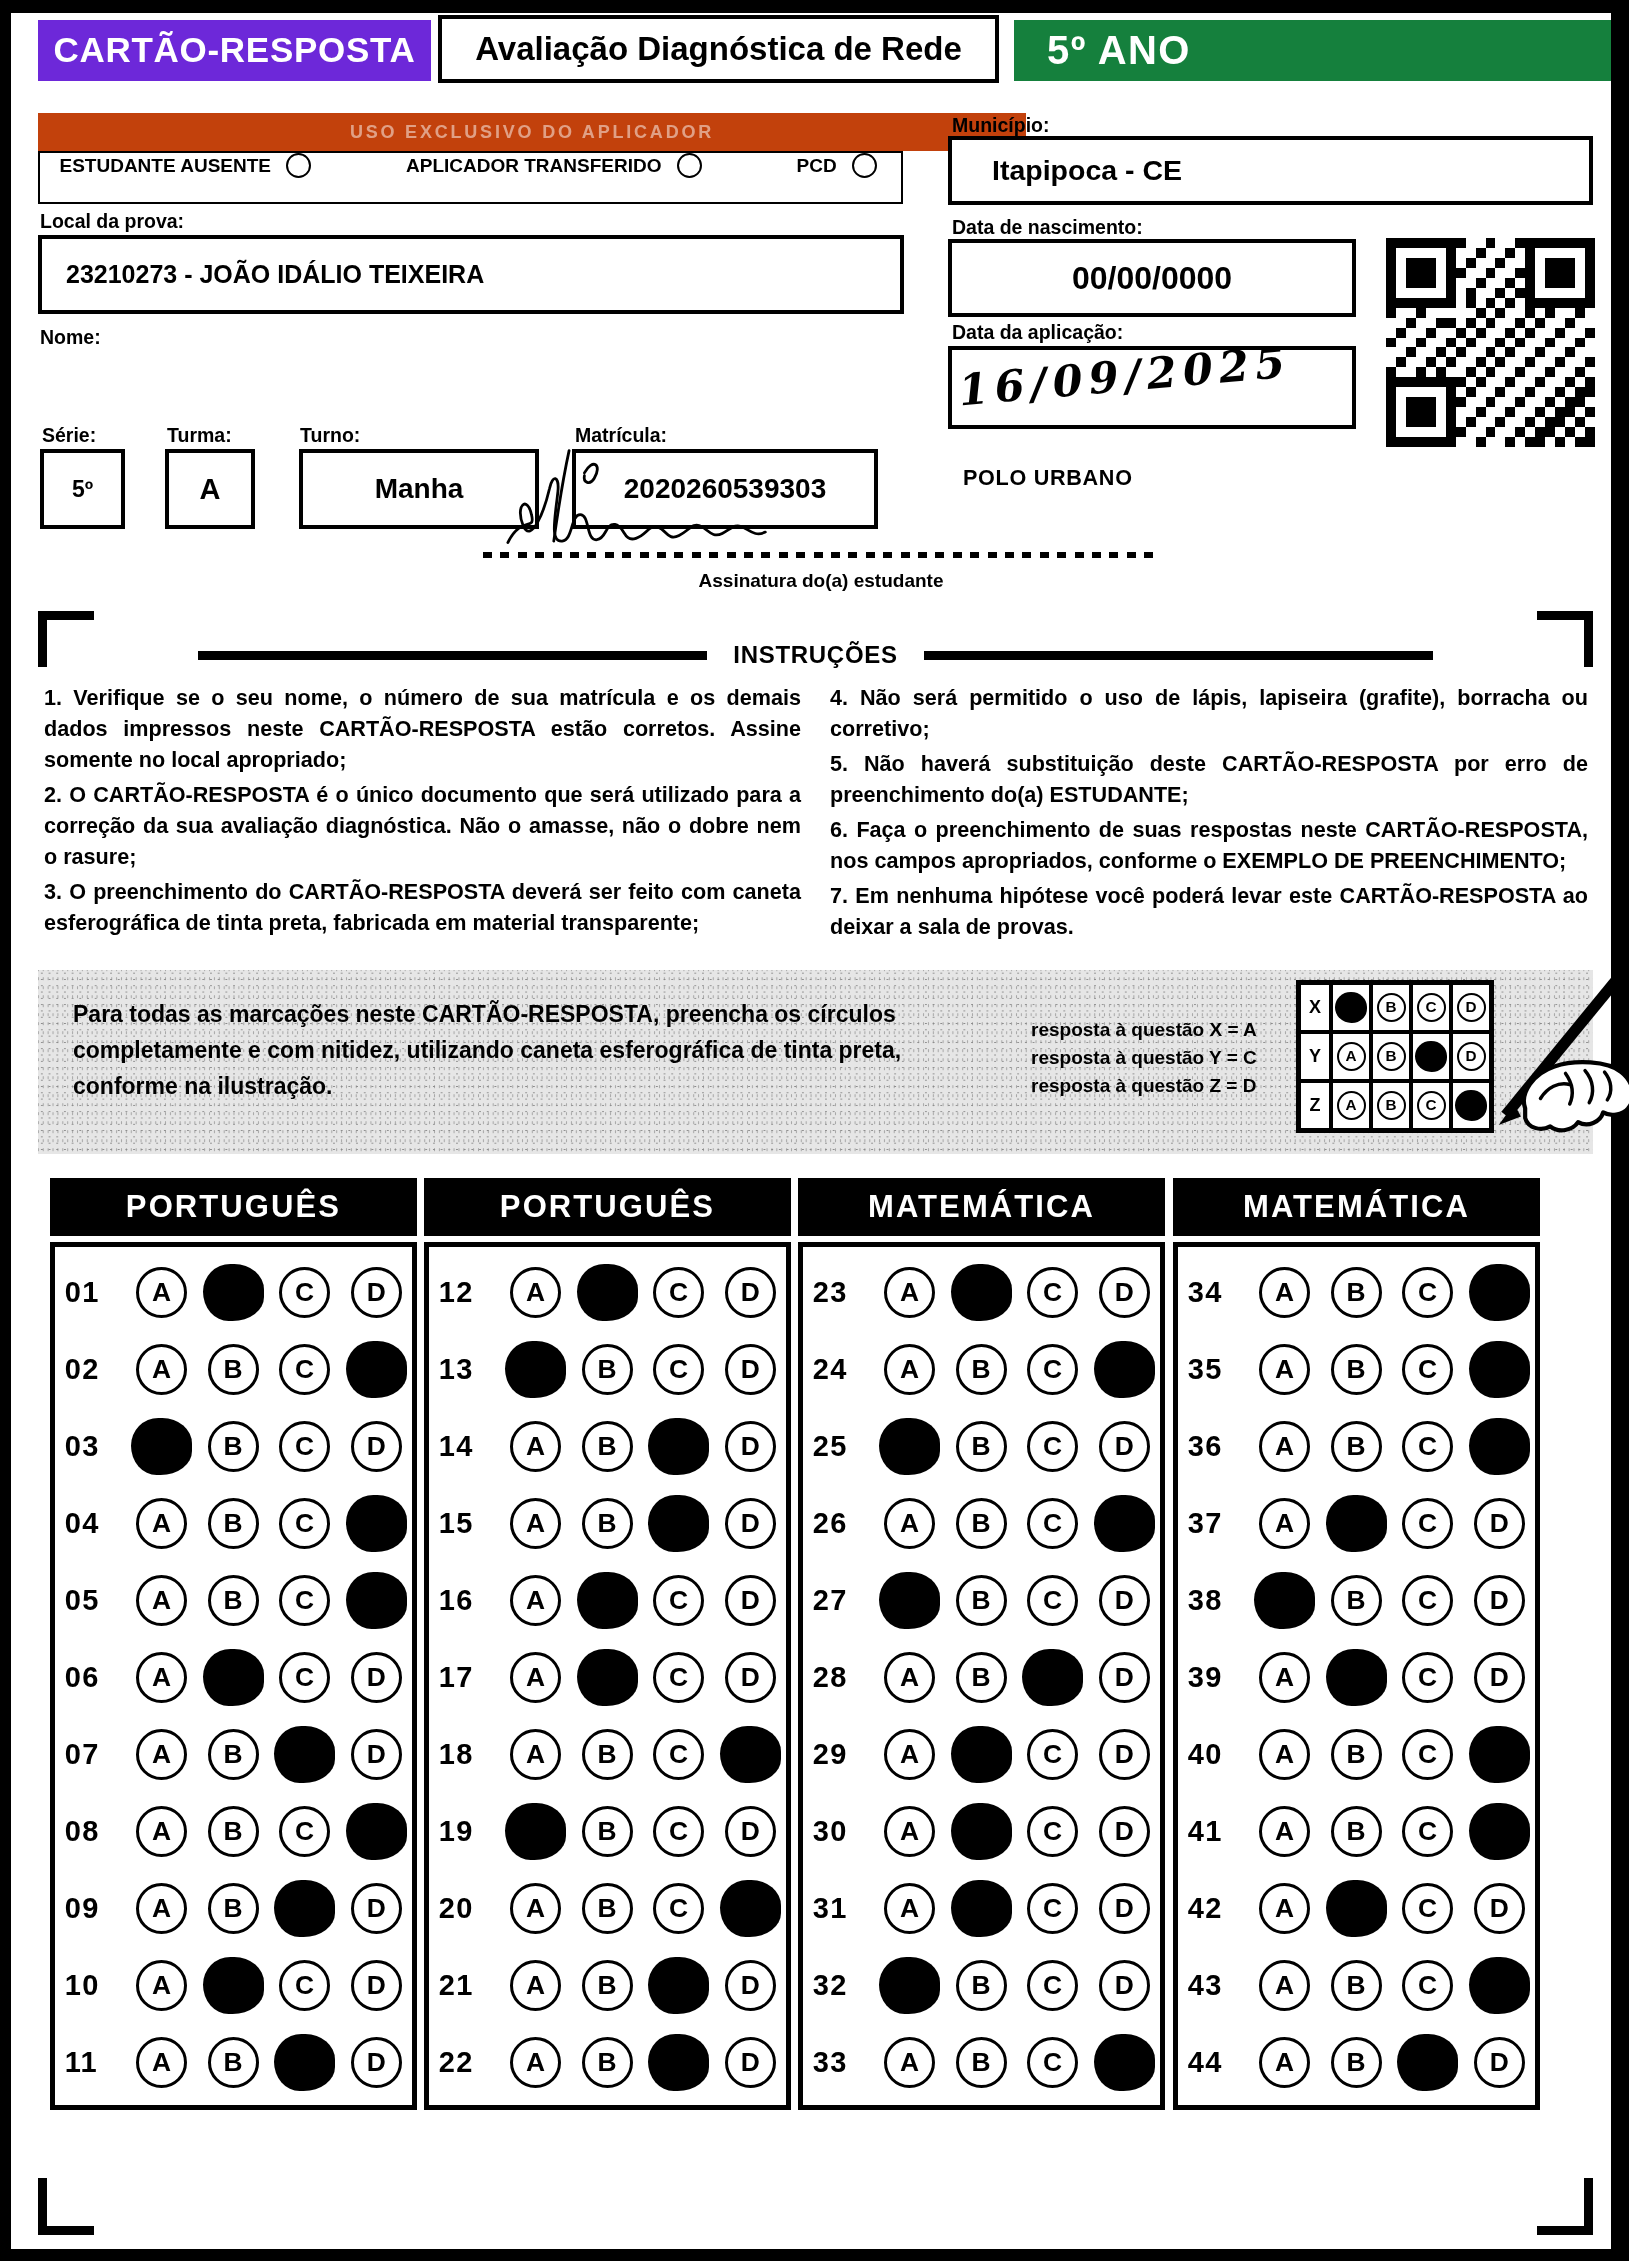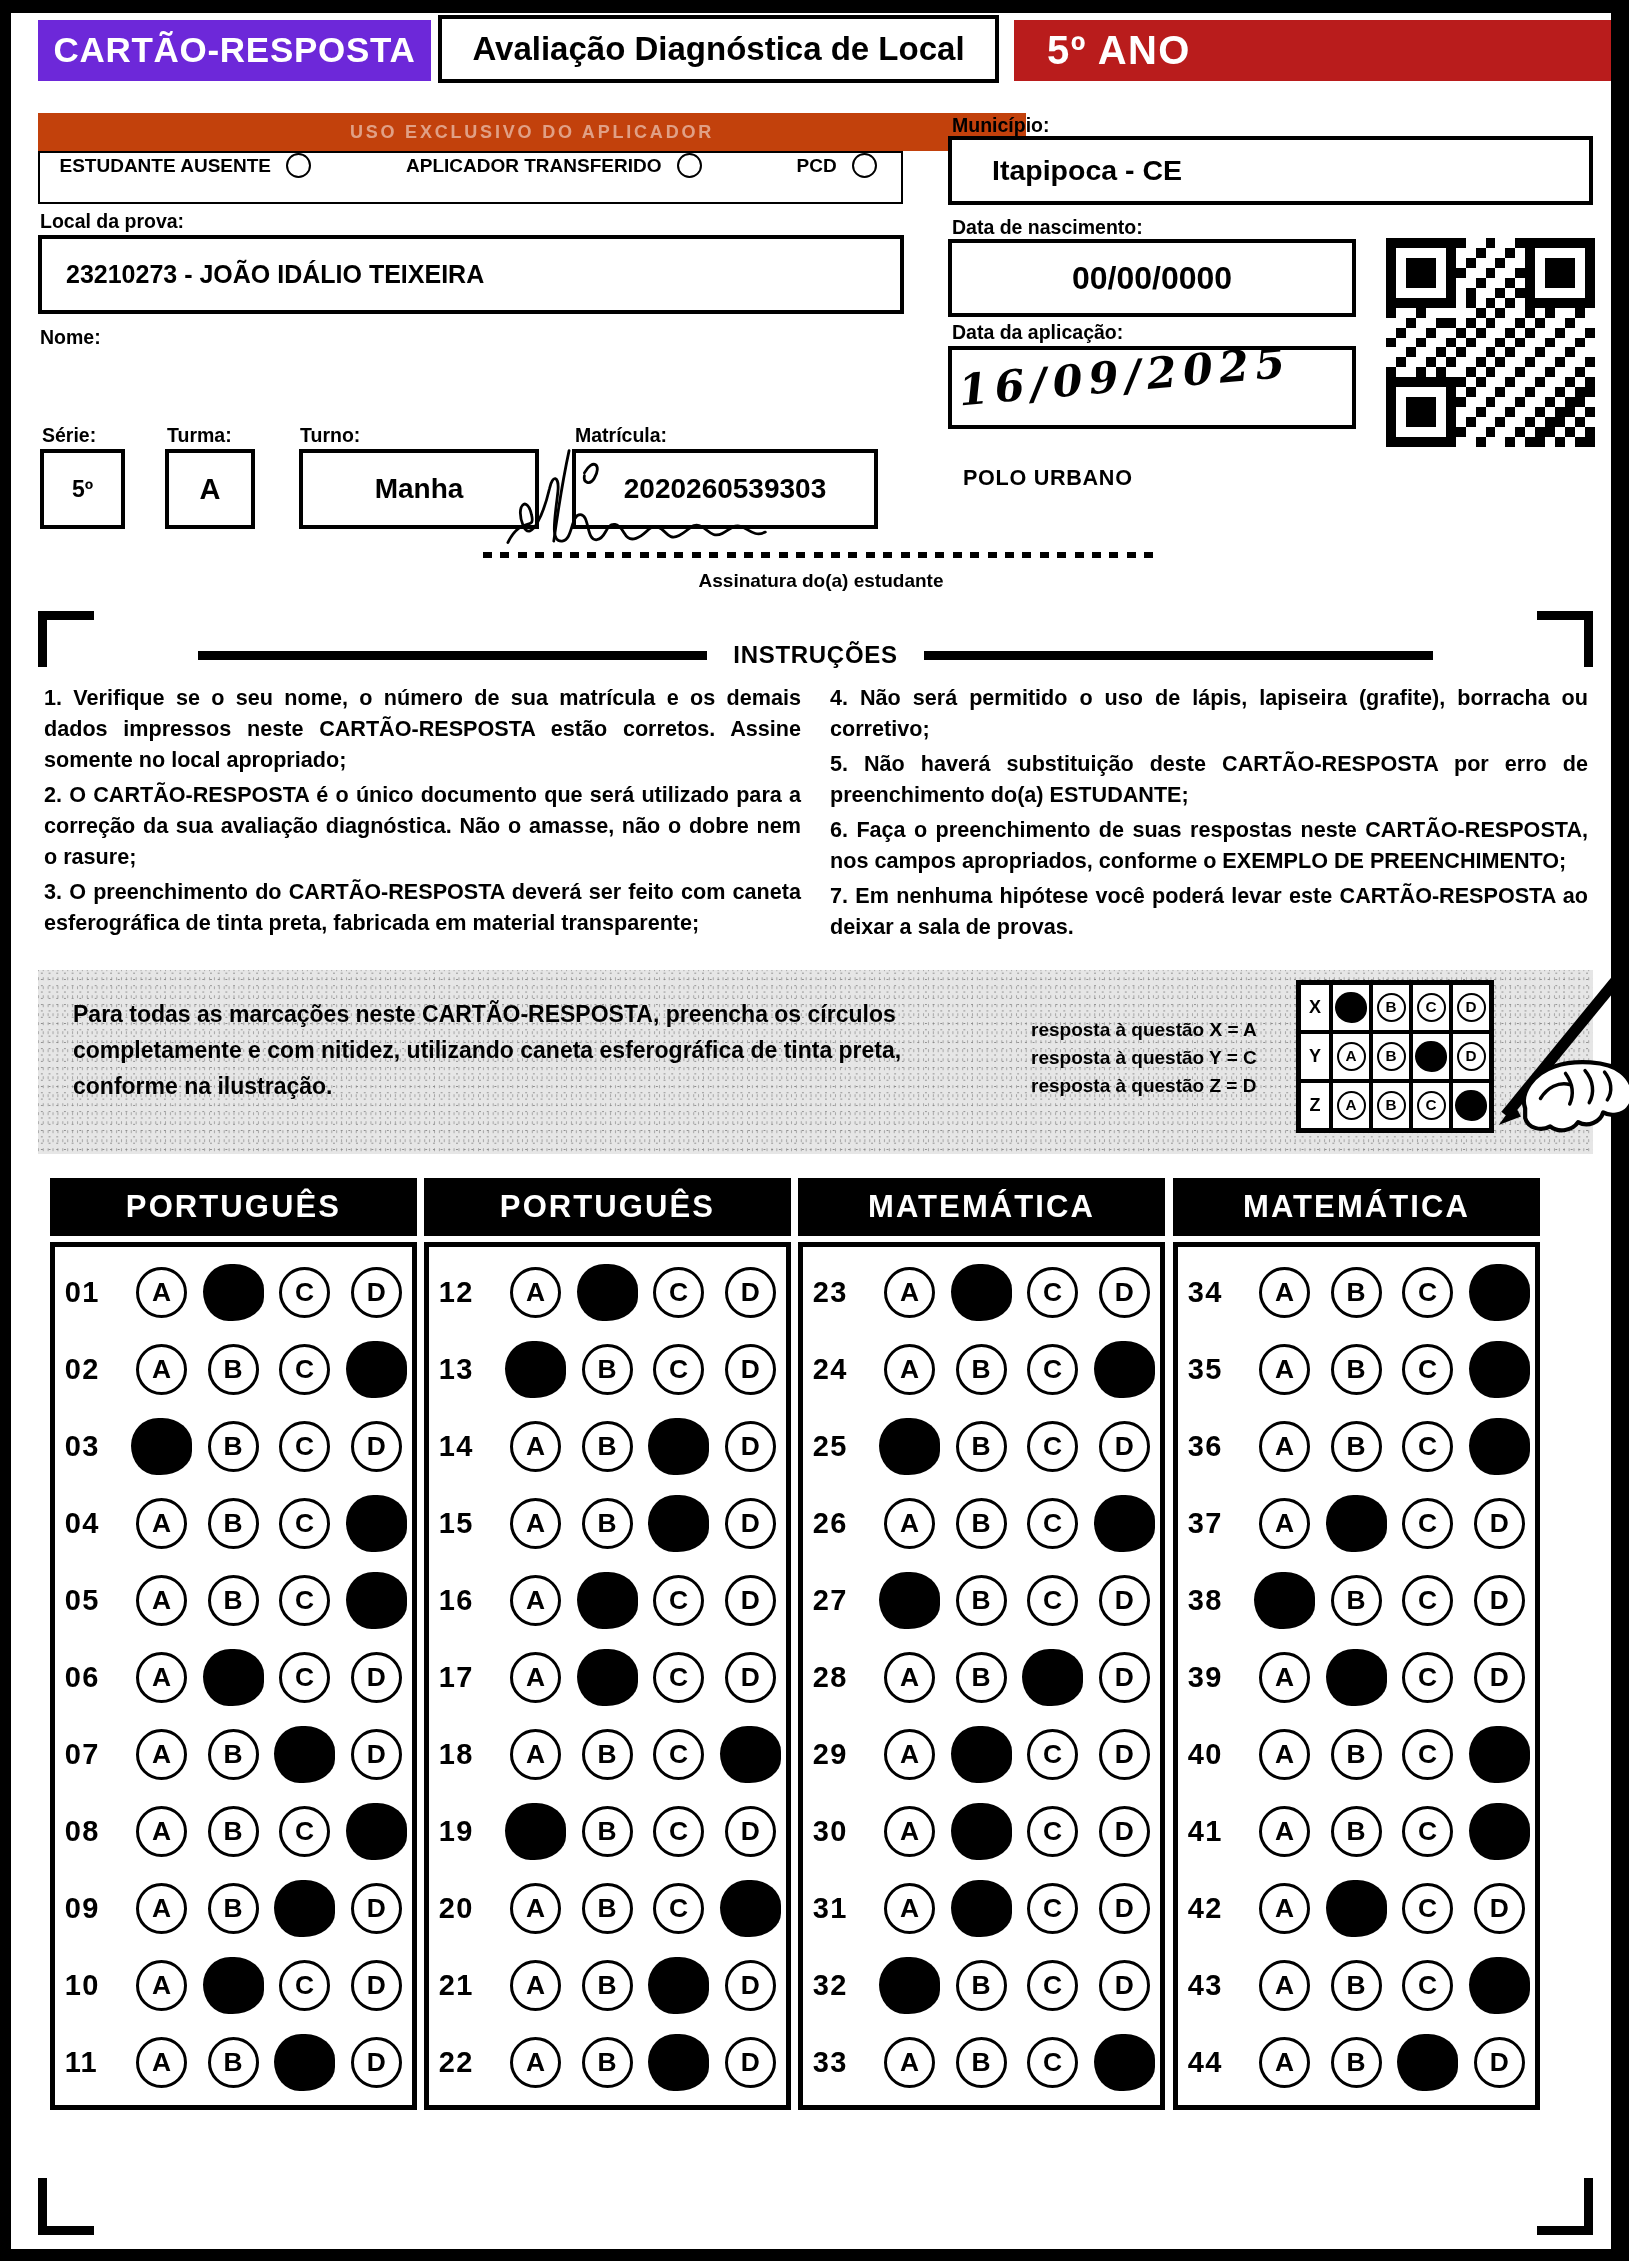--- a/index.html
+++ b/index.html
@@ -10,21 +10,21 @@
   
   .frame-top{left:0;top:0;width:1630px;height:12.5px}
   .frame-bottom{left:0;top:2249px;width:1630px;height:12.5px}
   .frame-left{left:0;top:0;width:11px;height:2261px}
   .frame-right{left:1611px;top:0;width:19px;height:2261px}
   
   .hdr-card{left:38px;top:19.5px;width:393px;height:61px;background:#6d28d9;color:#fff;
             display:flex;align-items:center;justify-content:center;font-size:35px;font-weight:700;letter-spacing:0.7px}
   .hdr-title{left:438px;top:15.3px;width:561px;height:68px;background:#fff;border:4.2px solid #000;box-sizing:border-box;
              display:flex;align-items:center;justify-content:center;font-size:33px;font-weight:700}
-  .hdr-year{left:1014px;top:19.5px;width:597px;height:61px;background:#b91c1c;color:#fff;display:flex;align-items:center;
+  .hdr-year{left:1014px;top:19.5px;width:597px;height:61px;background:#15803d;color:#fff;display:flex;align-items:center;
             font-size:40px;font-weight:700;padding-left:33px;box-sizing:border-box;letter-spacing:1.4px}
   
   .ap-bar{left:38px;top:113px;width:988px;height:38px;background:#c2410c;color:#fff;
           display:flex;align-items:center;justify-content:center}
   .ap-bar-text{font-size:18px;font-weight:700;letter-spacing:2.8px;opacity:.5;filter:blur(0.5px)}
   .ap-box{left:38px;top:151px;width:865px;height:53px;border:2.8px solid #000;box-sizing:border-box;
           display:flex;align-items:flex-start;justify-content:space-between;padding:0 24px 0 19.5px}
   .ap-opt{display:flex;align-items:center;gap:15.3px}
   .ap-lbl{font-size:19px;font-weight:700}
   .ap-circle{width:25px;height:25px;border:2.1px solid #000;border-radius:50%;box-sizing:border-box;background:#fff}
@@ -104,21 +104,21 @@
 
   <div class="abs black frame-top"></div>
   <div class="abs black frame-bottom"></div>
   <div class="abs black frame-left"></div>
   <div class="abs black frame-right"></div>
 
   <div class="abs hdr-card">
     <span>CARTÃO-RESPOSTA</span>
   </div>
   <div class="abs hdr-title">
-    <span>Avaliação Diagnóstica de Local</span>
+    <span>Avaliação Diagnóstica de Rede</span>
   </div>
   <div class="abs hdr-year">
     <span>5º ANO</span>
   </div>
 
   <div class="abs ap-bar">
     <span class="ap-bar-text">USO EXCLUSIVO DO APLICADOR</span>
   </div>
   <div class="abs ap-box">
       <div class="ap-opt">

